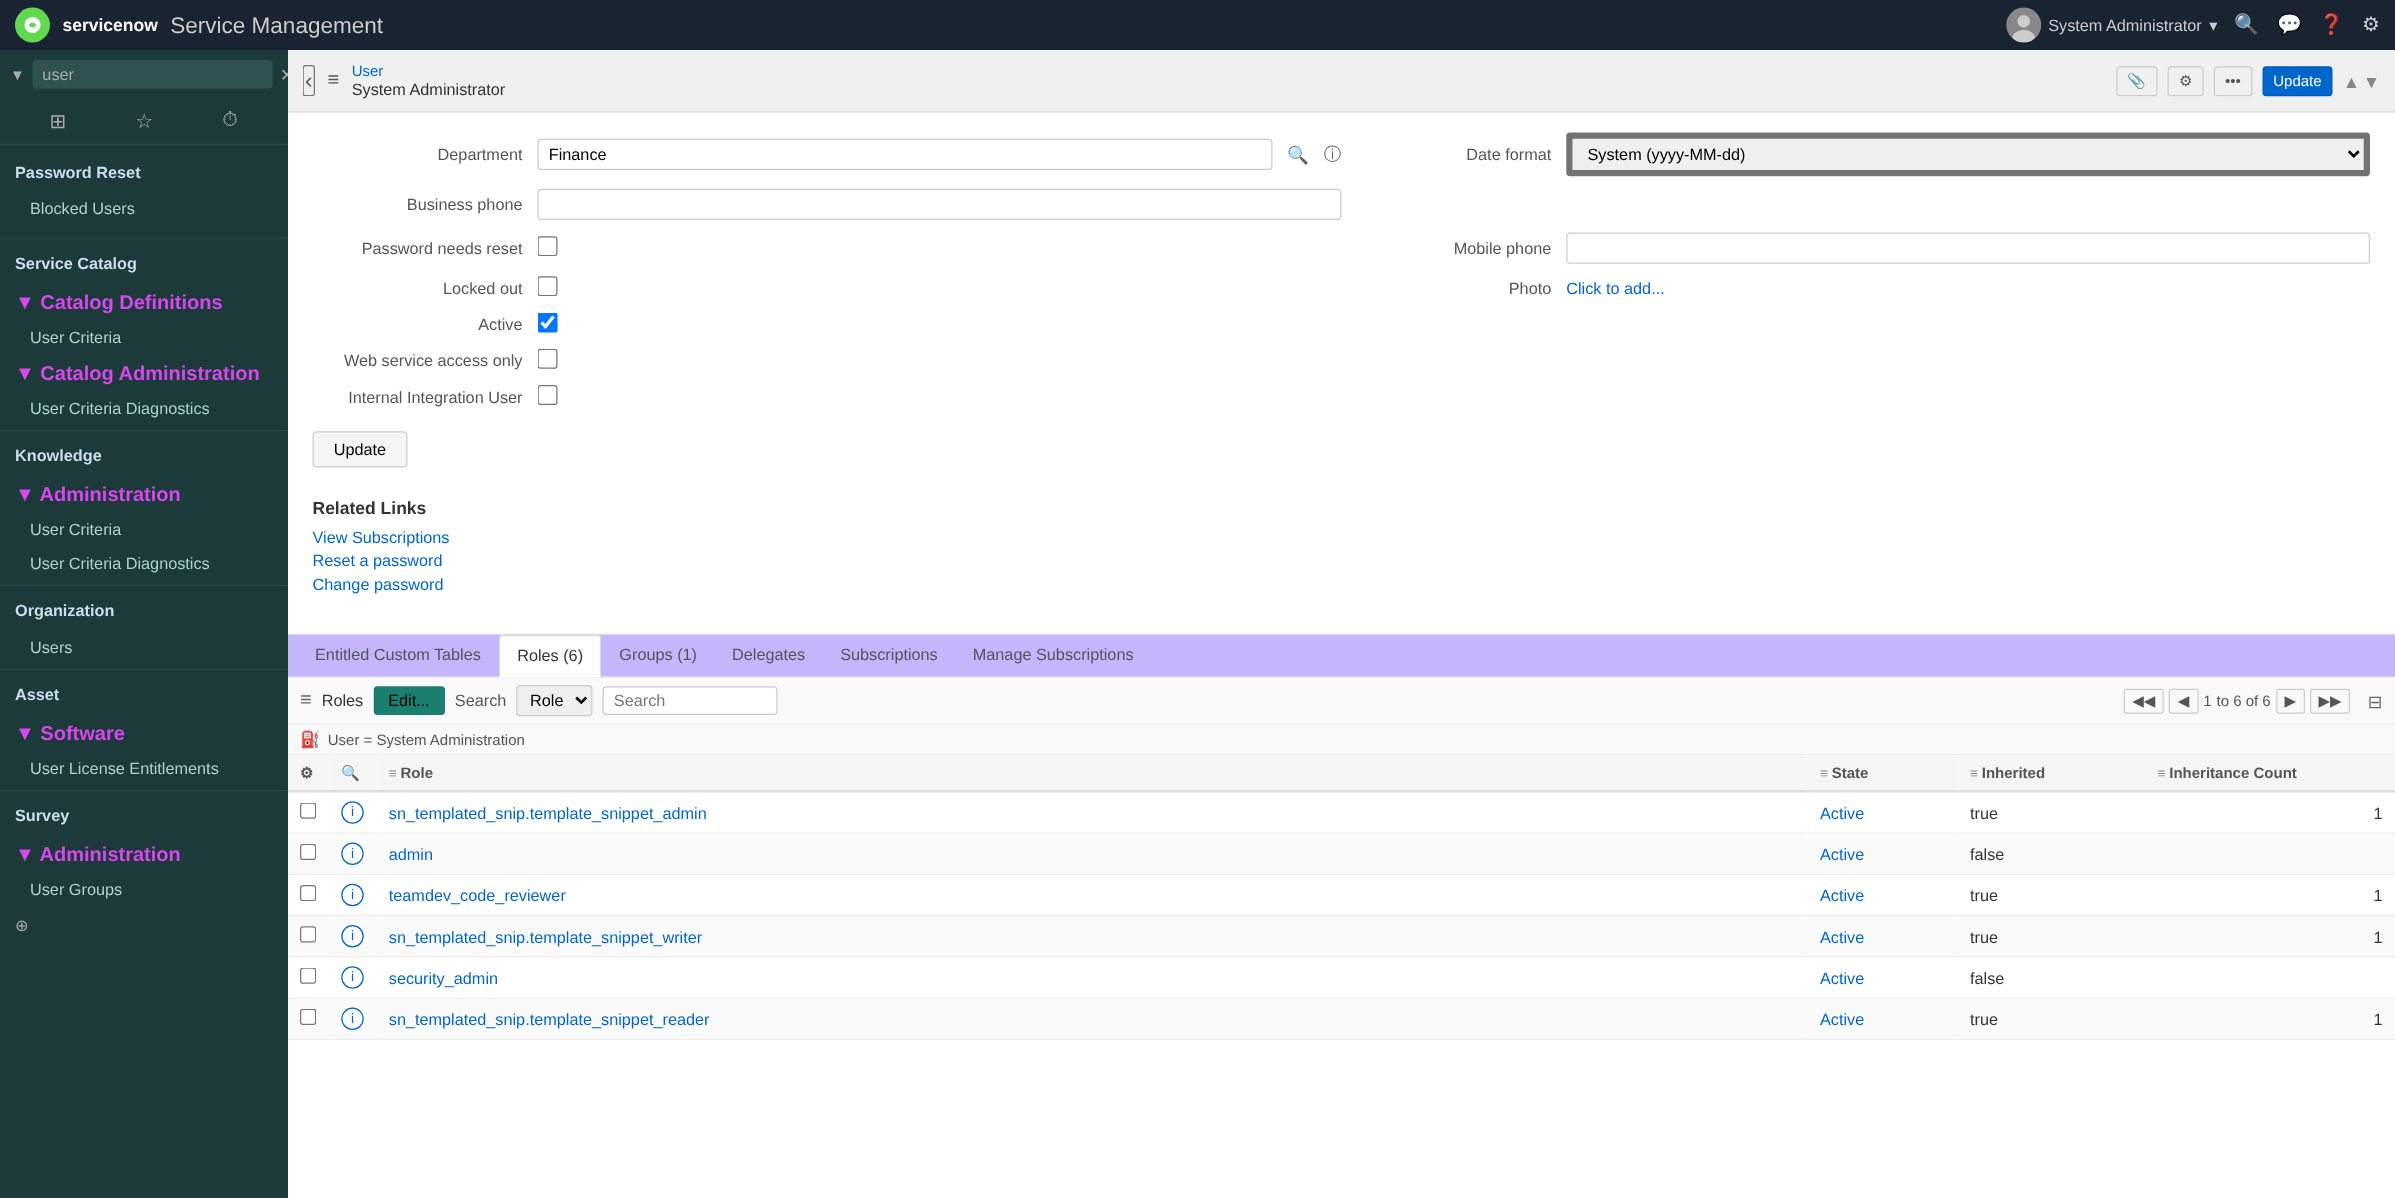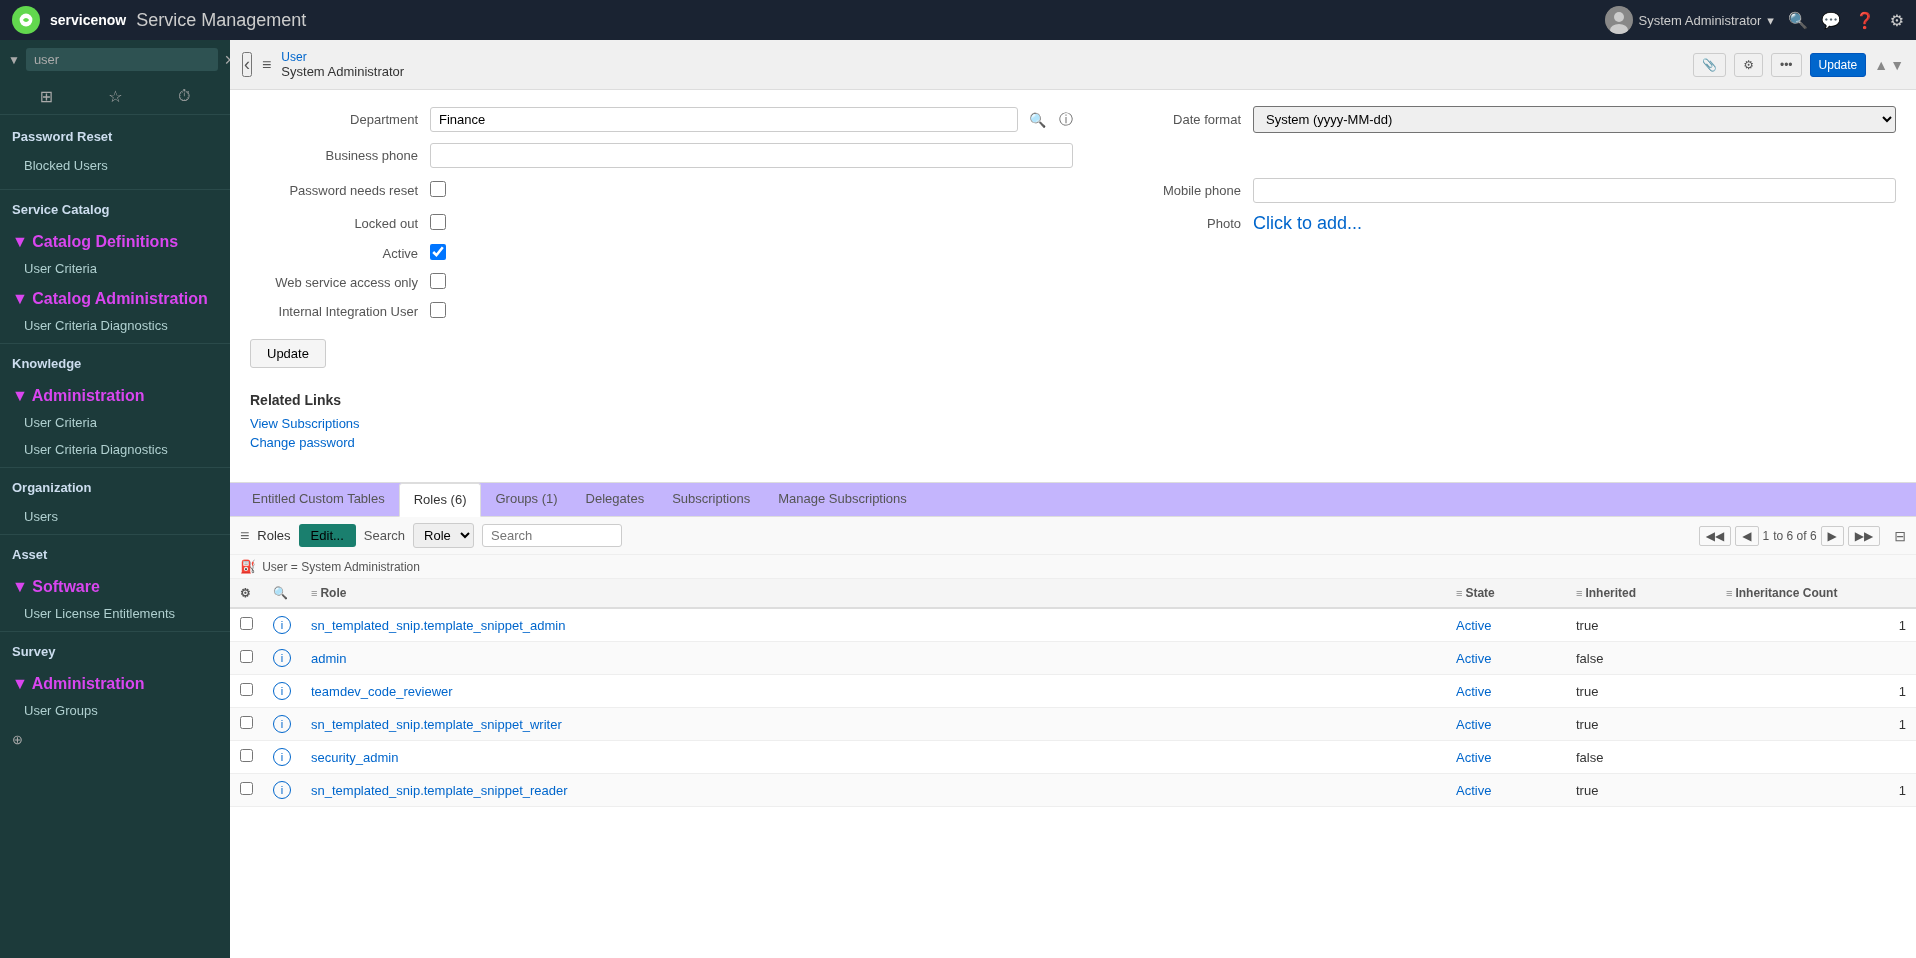--- a/index.html
+++ b/index.html
@@ -163,27 +163,27 @@
     .form-input-ref input {
       flex: 1;
       border: 1px solid #ccc;
       padding: 4px 8px;
       border-radius: 3px;
       font-size: 13px;
     }
     .ref-icon { color: #666; font-size: 14px; cursor: pointer; }
     .checkbox-field { width: 16px; height: 16px; cursor: pointer; }
     .select-field {
-      border: 1px solid #737373;
+      border: 5px solid #737373;
       padding: 4px 8px;
       border-radius: 3px;
       font-size: 13px;
       width: 100%;
     }
-    .photo-link { color: #0066cc; cursor: pointer; font-size: 18px; }
+    .photo-link { color: #0066cc; cursor: pointer; font-size: 13px; }
 
     
     .update-btn {
       background: #f5f5f5;
       border: 1px solid #ccc;
       padding: 6px 16px;
       border-radius: 3px;
       cursor: pointer;
       font-size: 13px;
       margin: 8px 0 16px;
@@ -520,20 +520,21 @@
         </div>
       </div>
 
       
       <button class="update-btn">Update</button>
 
       
       <div class="related-links">
         <h3>Related Links</h3>
         <a>View Subscriptions</a>
+        <a>Reset a password</a>
         <a>Change password</a>
       </div>
     </div>
 
     <div class="tabs-section">
       <div class="tabs-bar">
         <div class="tab-item">Entitled Custom Tables</div>
         <div class="tab-item active">Roles (6)</div>
         <div class="tab-item">Groups (1)</div>
         <div class="tab-item">Delegates</div>

